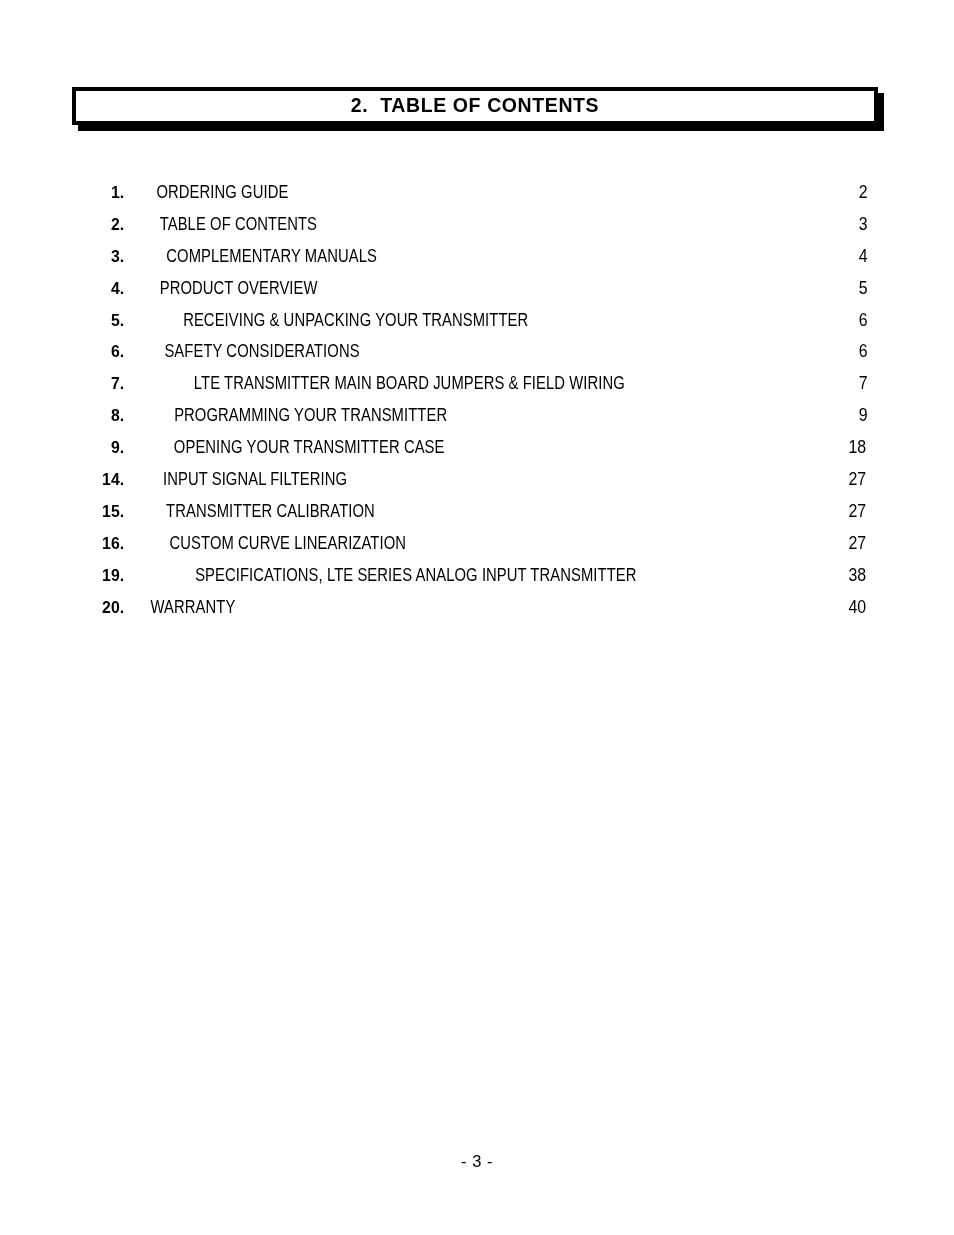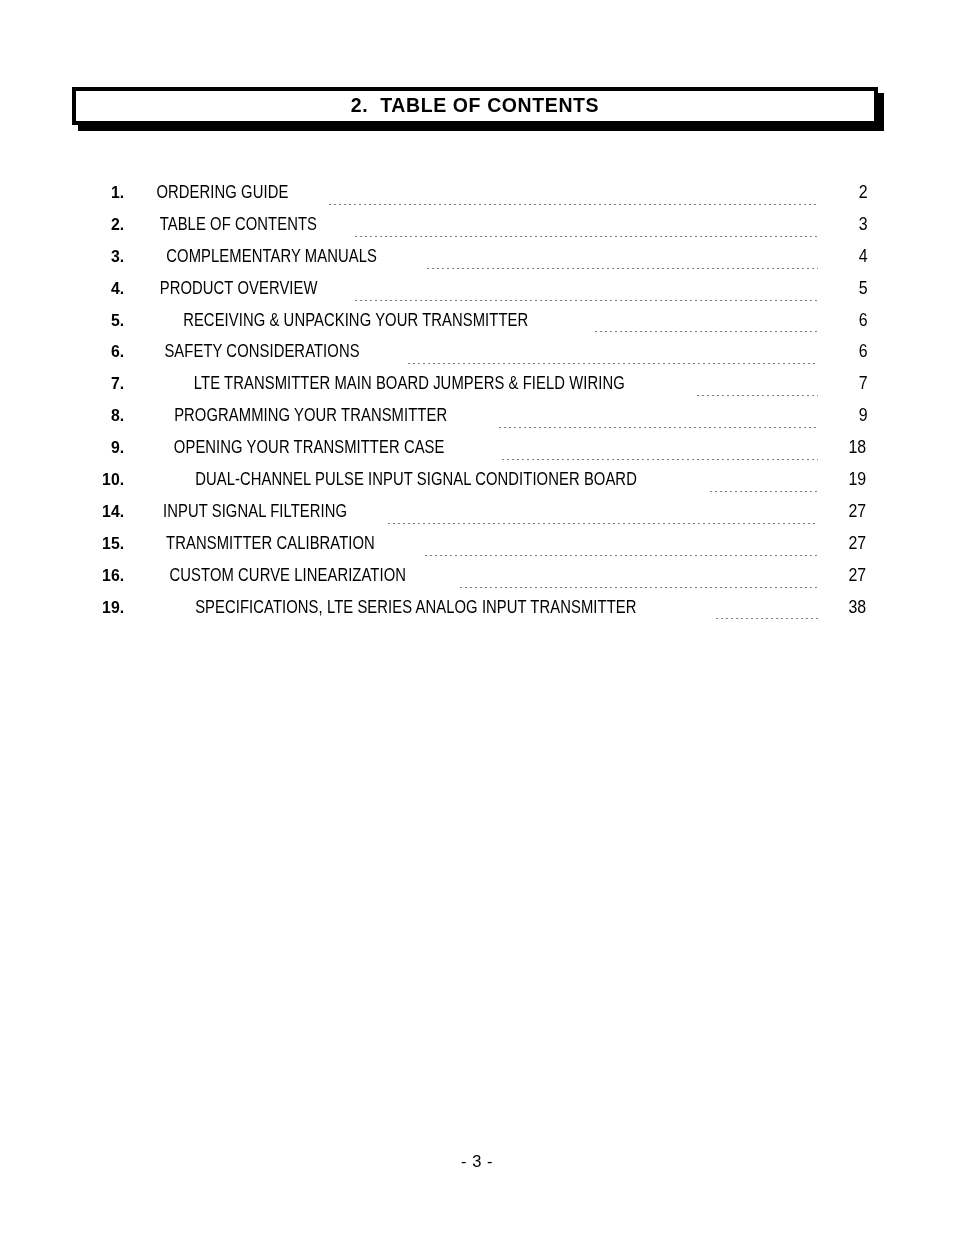--- a/index.html
+++ b/index.html
@@ -86,21 +86,21 @@
     font-weight: bold;
     font-size: 17px;
     font-stretch: condensed;
     transform: scaleX(0.93);
     transform-origin: right baseline;
     color: #000000;
   }
   .toc-body {
     flex: 1 1 auto;
     display: flex;
-    align-items: flex-end;
+    align-items: flex-start;
     margin-left: 14px;
     min-width: 0;
     overflow: hidden;
     gap: 16px;
   }
   .toc-title {
     flex: 0 0 auto;
     font-family: "Liberation Sans Narrow", "Liberation Sans", "DejaVu Sans", sans-serif;
     font-size: 18.5px;
     font-stretch: condensed;
@@ -232,28 +232,20 @@
       </div>
       <div class="toc-row gap">
         <div class="toc-num">9.</div>
         <div class="toc-body">
           <div class="toc-title">OPENING YOUR TRANSMITTER CASE</div>
           <div class="toc-dots"></div>
           <div class="toc-page"><span>18</span></div>
         </div>
       </div>
       <div class="toc-row">
-        <div class="toc-num">10.</div>
-        <div class="toc-body">
-          <div class="toc-title">DUAL-CHANNEL PULSE INPUT SIGNAL CONDITIONER BOARD</div>
-          <div class="toc-dots"></div>
-          <div class="toc-page"><span>19</span></div>
-        </div>
-      </div>
-      <div class="toc-row">
         <div class="toc-num">14.</div>
         <div class="toc-body">
           <div class="toc-title">INPUT SIGNAL FILTERING</div>
           <div class="toc-dots"></div>
           <div class="toc-page"><span>27</span></div>
         </div>
       </div>
       <div class="toc-row gap">
         <div class="toc-num">15.</div>
         <div class="toc-body">
@@ -271,17 +263,25 @@
         </div>
       </div>
       <div class="toc-row gap">
         <div class="toc-num">19.</div>
         <div class="toc-body">
           <div class="toc-title">SPECIFICATIONS, LTE SERIES ANALOG INPUT TRANSMITTER</div>
           <div class="toc-dots"></div>
           <div class="toc-page"><span>38</span></div>
         </div>
       </div>
+      <div class="toc-row gap">
+        <div class="toc-num">20.</div>
+        <div class="toc-body">
+          <div class="toc-title">WARRANTY</div>
+          <div class="toc-dots"></div>
+          <div class="toc-page"><span>40</span></div>
+        </div>
+      </div>
     </div>
 
   <div class="footer">- 3 -</div>
 
 </div>
 
 </body></html>

